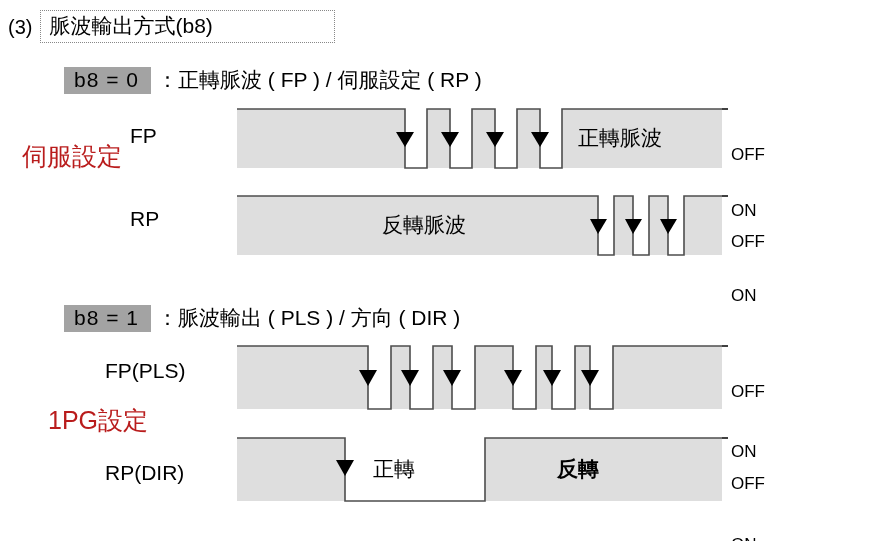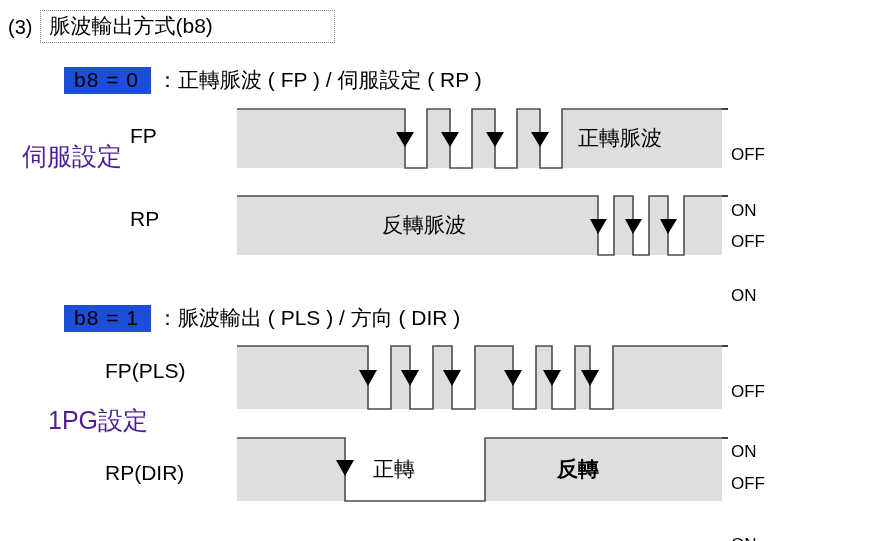--- a/index.html
+++ b/index.html
@@ -36,37 +36,37 @@
     font-size: 21px;
     line-height: 1.15;
     min-width: 295px;
     box-sizing: border-box;
     white-space: nowrap;
   }
 
   
   .mode-row { display: flex; align-items: baseline; }
   .mode-chip {
-    background: #1d4ed8;
+    background: #a3a3a3;
     font-size: 21px;
     padding: 1px 12px 2px 10px;
     letter-spacing: 1px;
     white-space: nowrap;
   }
   .mode-desc {
     font-size: 21px;
     margin-left: 6px;
     white-space: nowrap;
   }
   #mode0-row { left: 64px; top: 66px; }
   #mode1-row { left: 64px; top: 304px; }
 
   
   .red-note {
-    color: #4c1d95;
+    color: #b91c1c;
     font-size: 25px;
     white-space: nowrap;
   }
   #note-servo { left: 22px; top: 140px; }
   #note-1pg  { left: 48px; top: 404px; }
 
   
   .sig-label {
     font-size: 21px;
     text-align: left;

